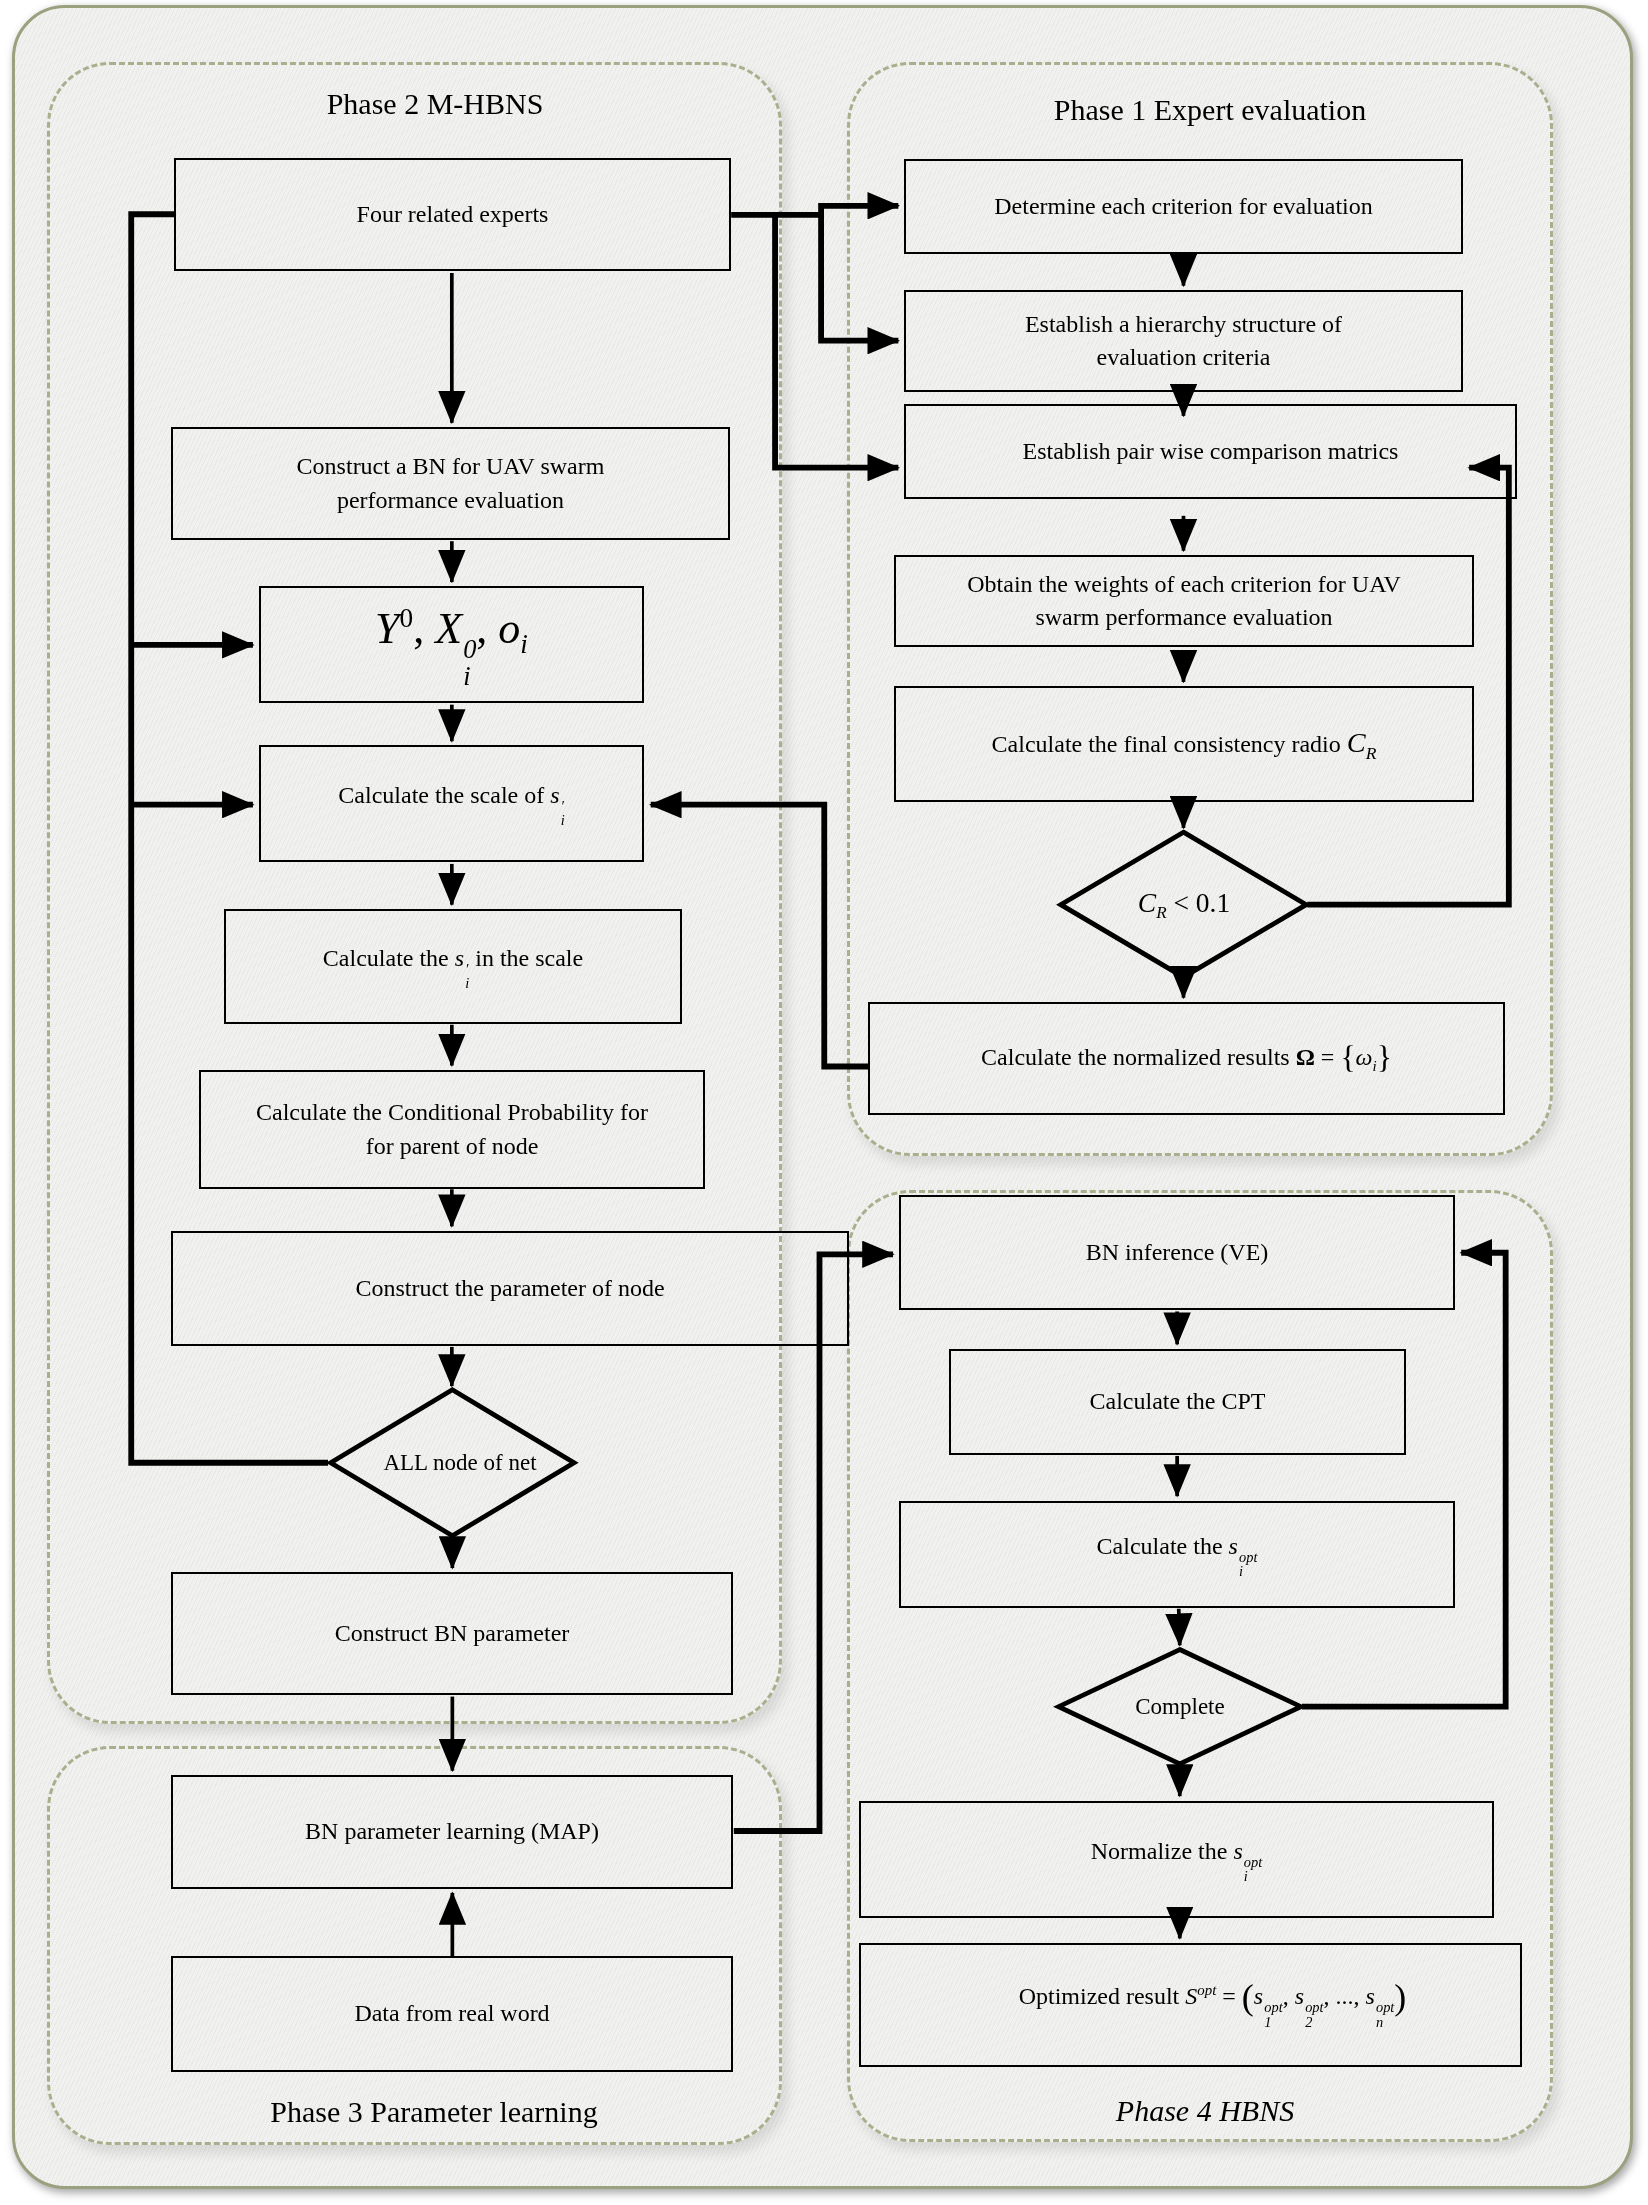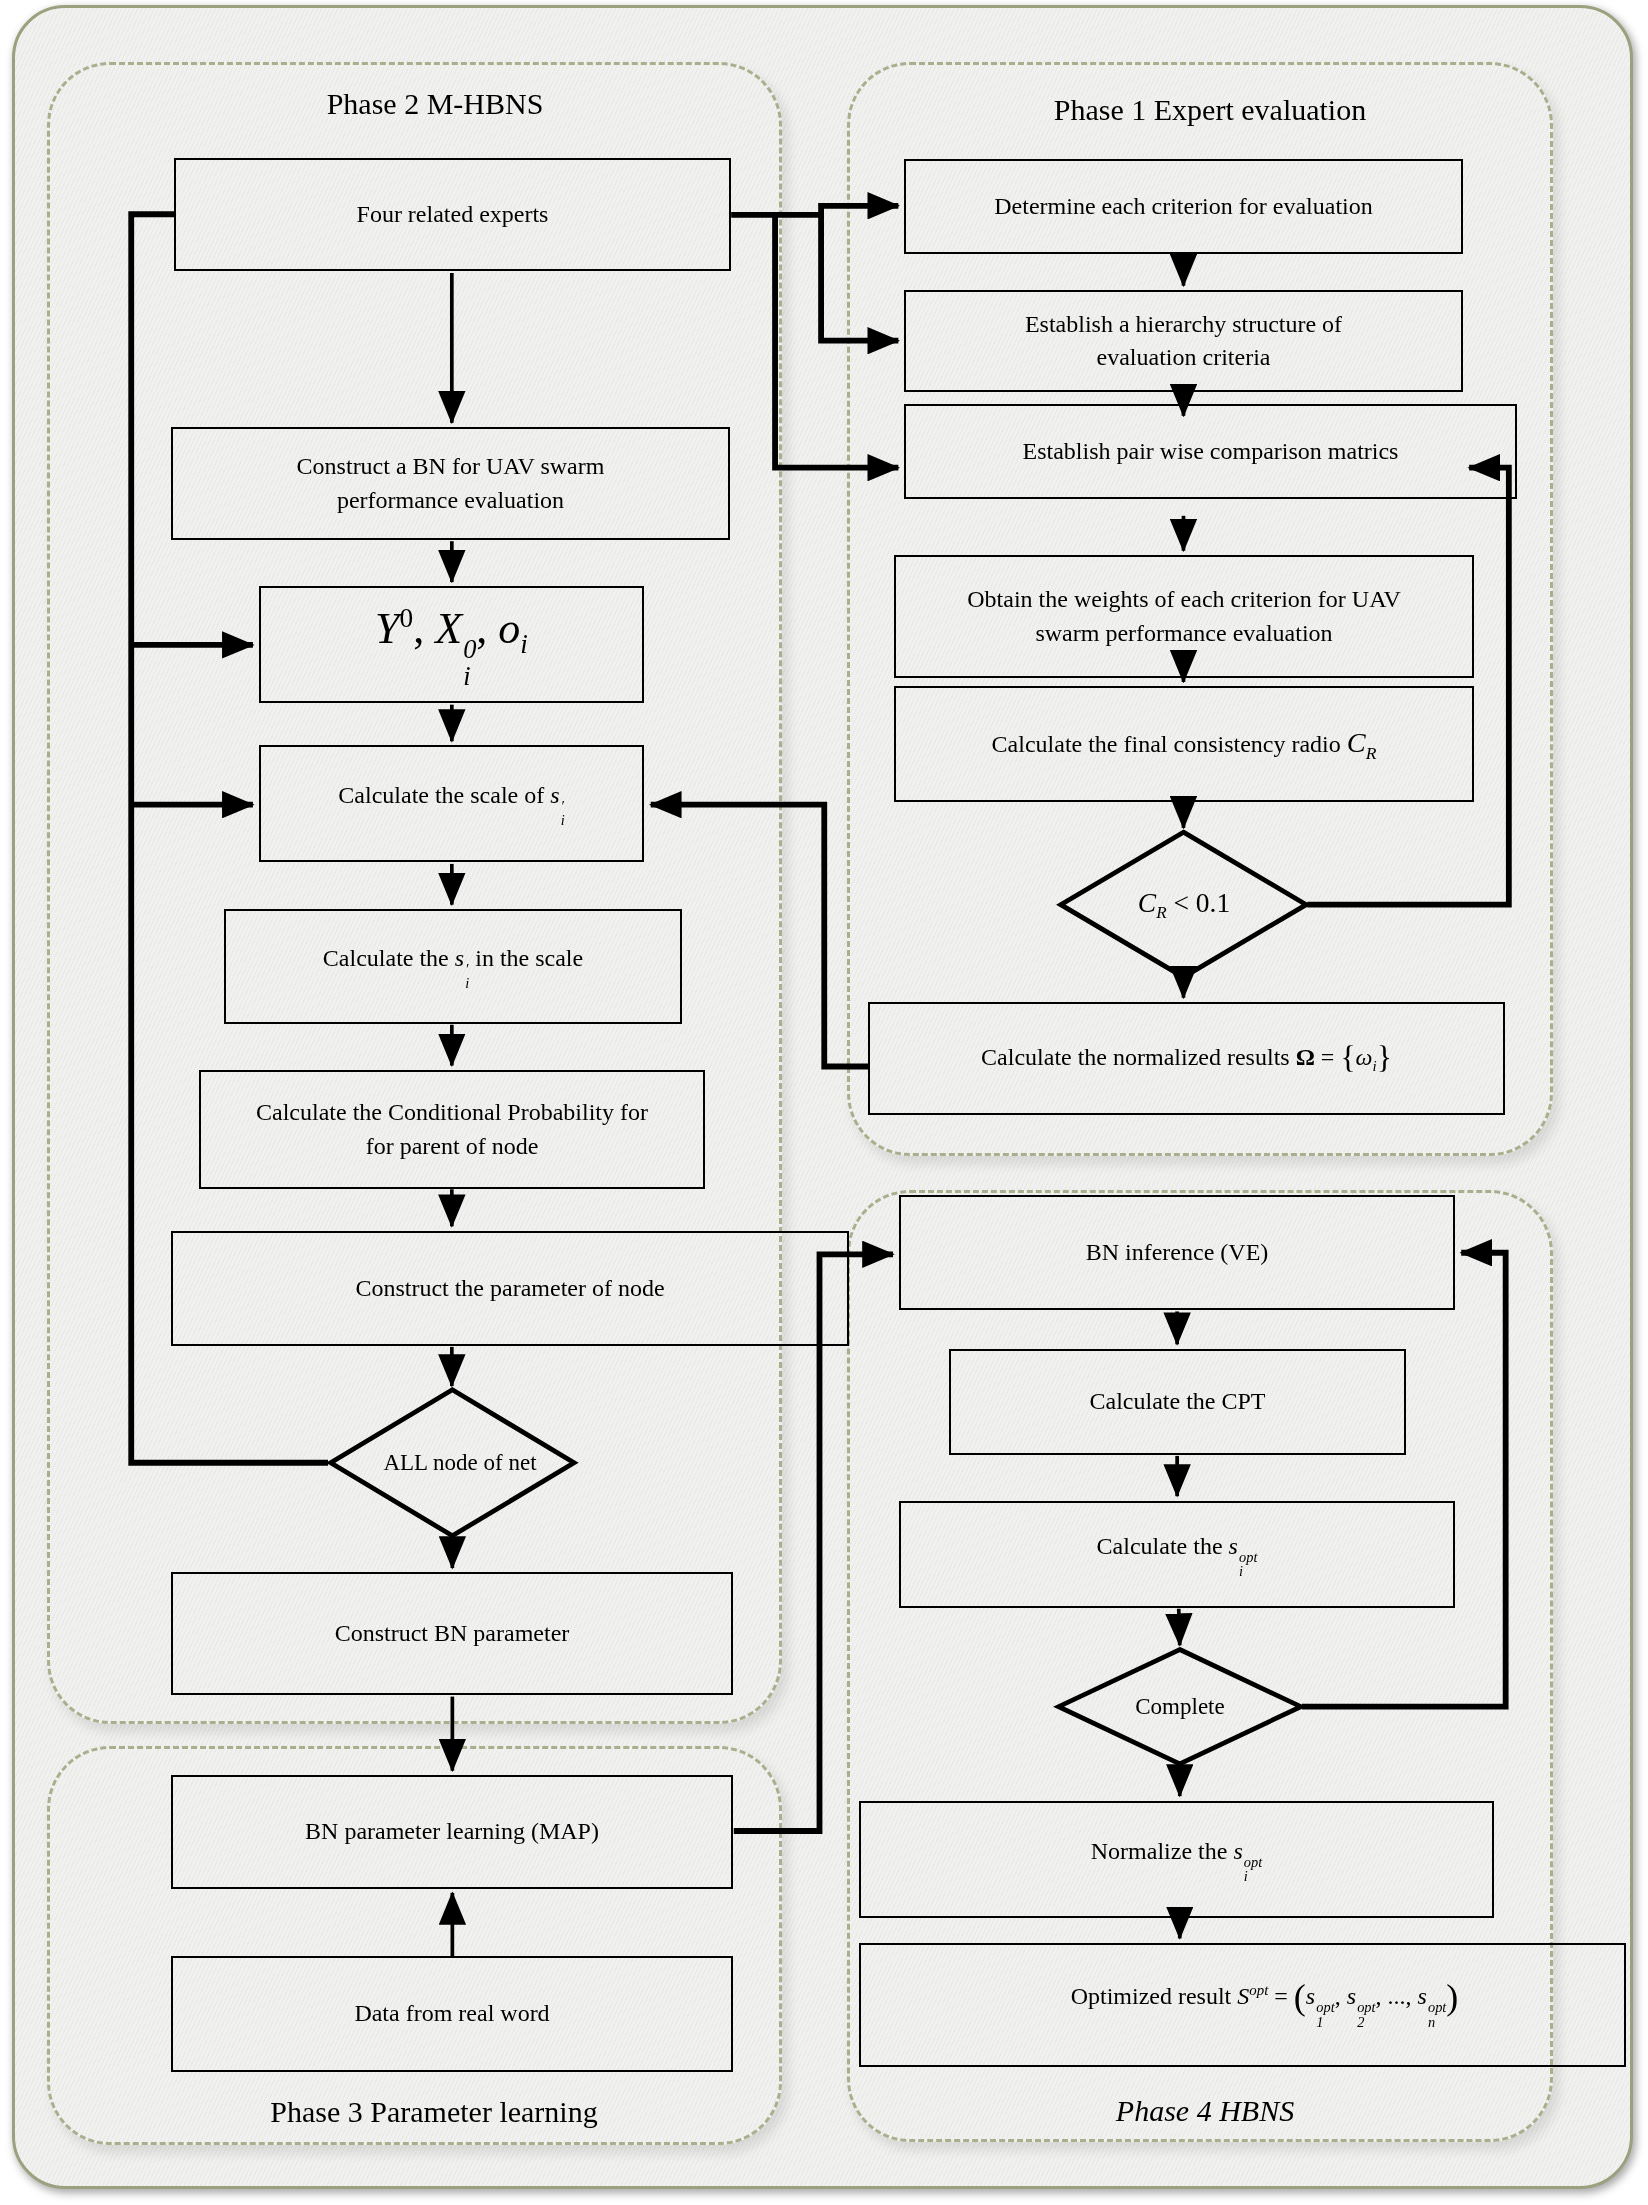--- a/index.html
+++ b/index.html
@@ -142,21 +142,21 @@
 
   <div class="node" style="left:904px;top:159px;width:559px;height:95px;">
     <span class="inner">Determine each criterion for evaluation</span>
   </div>
   <div class="node" style="left:904px;top:290px;width:559px;height:102px;">
     <span class="inner" style="max-width:407px;">Establish a hierarchy structure of evaluation criteria</span>
   </div>
   <div class="node" style="left:904px;top:404px;width:613px;height:95px;justify-content:center;">
     <span class="inner">Establish pair wise comparison matrics</span>
   </div>
-  <div class="node" style="left:894px;top:555px;width:580px;height:123px;">
+  <div class="node" style="left:894px;top:555px;width:580px;height:92px;">
     <span class="inner" style="max-width:471px;">Obtain the weights of each criterion for UAV swarm performance evaluation</span>
   </div>
   <div class="node" style="left:894px;top:686px;width:580px;height:116px;">
     <span class="inner nowrap"><span>Calculate the final consistency radio </span><span class="crbig"><i class="mv">C</i><sub class="mv">R</sub></span></span>
   </div>
   <div class="node" style="left:868px;top:1002px;width:637px;height:113px;">
     <span class="inner nowrap"><span>Calculate the normalized results </span><span class="omg">Ω</span><span> = </span><span class="brace">{</span><i class="mv">ω</i><sub class="mv">i</sub><span class="brace">}</span></span>
   </div>
 
   <div class="node" style="left:899px;top:1195px;width:556px;height:115px;">
@@ -170,21 +170,21 @@
           <span class="up">opt</span>
           <span class="dn">i</span>
         </span></span>
   </div>
   <div class="node" style="left:859px;top:1801px;width:635px;height:117px;">
     <span class="inner nowrap"><span>Normalize the </span><i class="mv">s</i><span class="ss">
           <span class="up">opt</span>
           <span class="dn">i</span>
         </span></span>
   </div>
-  <div class="node" style="left:859px;top:1943px;width:767px;height:124px;padding-left:44px;">
+  <div class="node" style="left:859px;top:1943px;width:663px;height:124px;padding-left:44px;">
     <span class="inner nowrap"><span>Optimized result  </span><i class="mv">S</i><sup class="mv">opt</sup><span> = </span><span class="paren">(</span><i class="mv">s</i><span class="ss">
           <span class="up">opt</span>
           <span class="dn">1</span>
         </span><span>, </span><i class="mv">s</i><span class="ss">
           <span class="up">opt</span>
           <span class="dn">2</span>
         </span><span>, ..., </span><i class="mv">s</i><span class="ss">
           <span class="up">opt</span>
           <span class="dn">n</span>
         </span><span class="paren">)</span></span>

